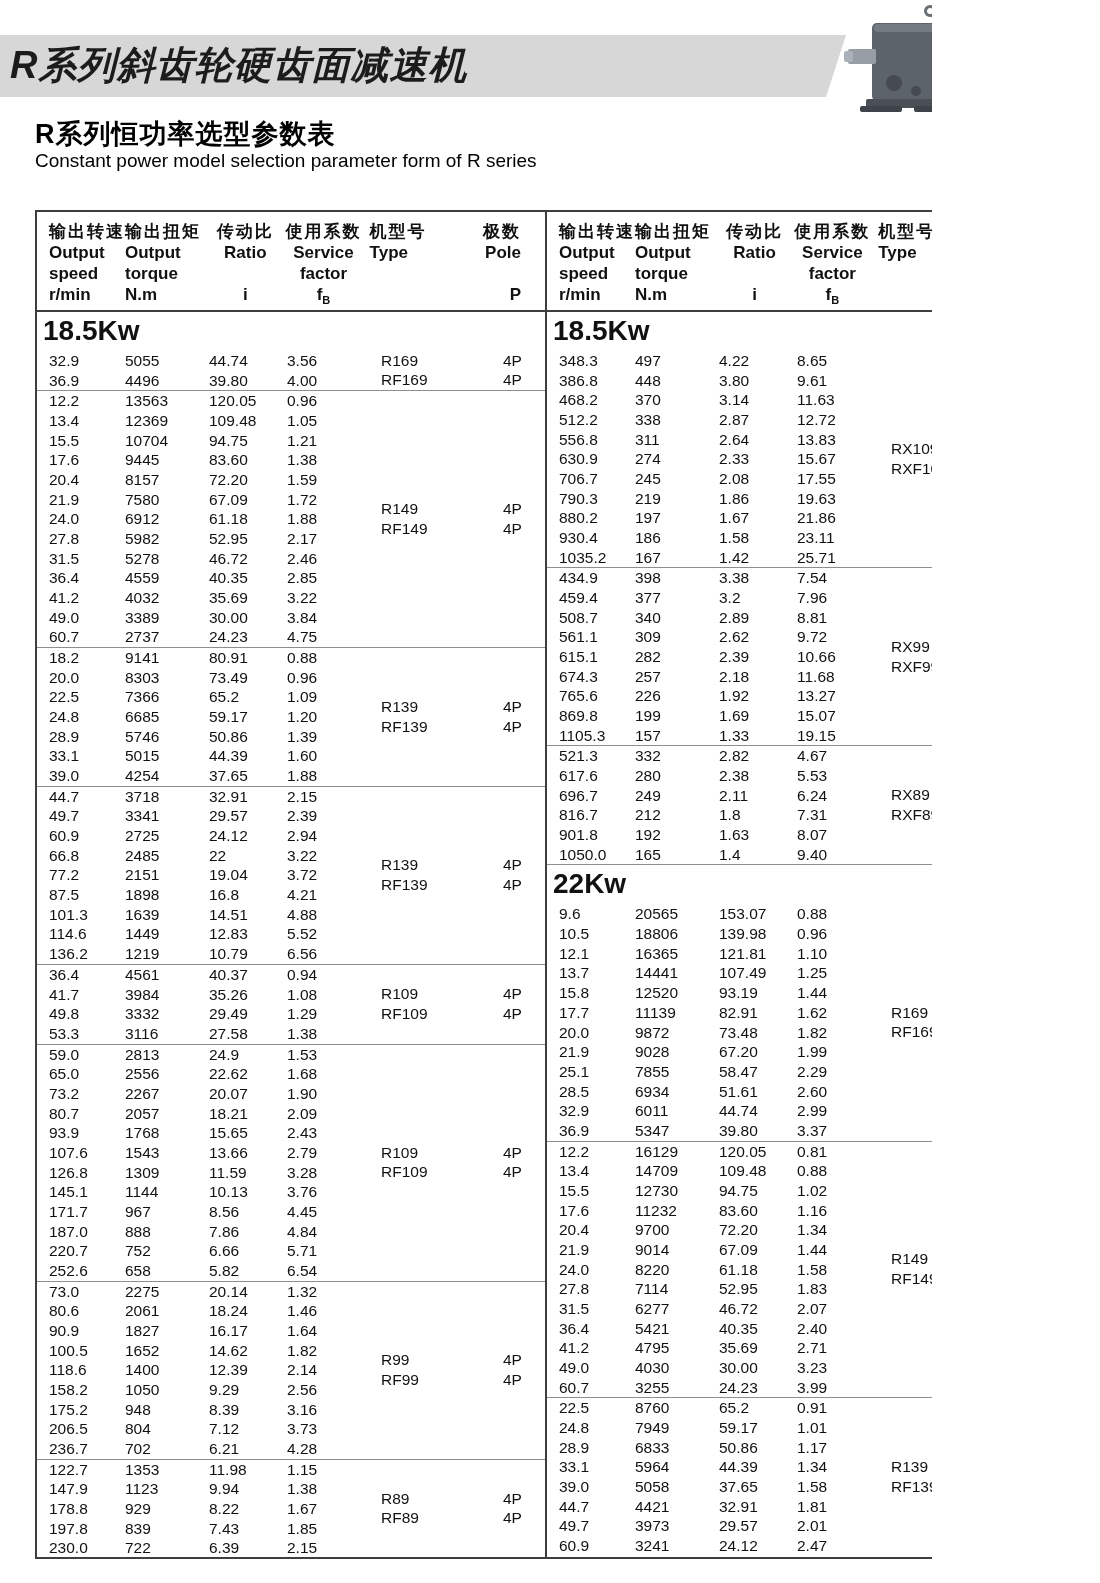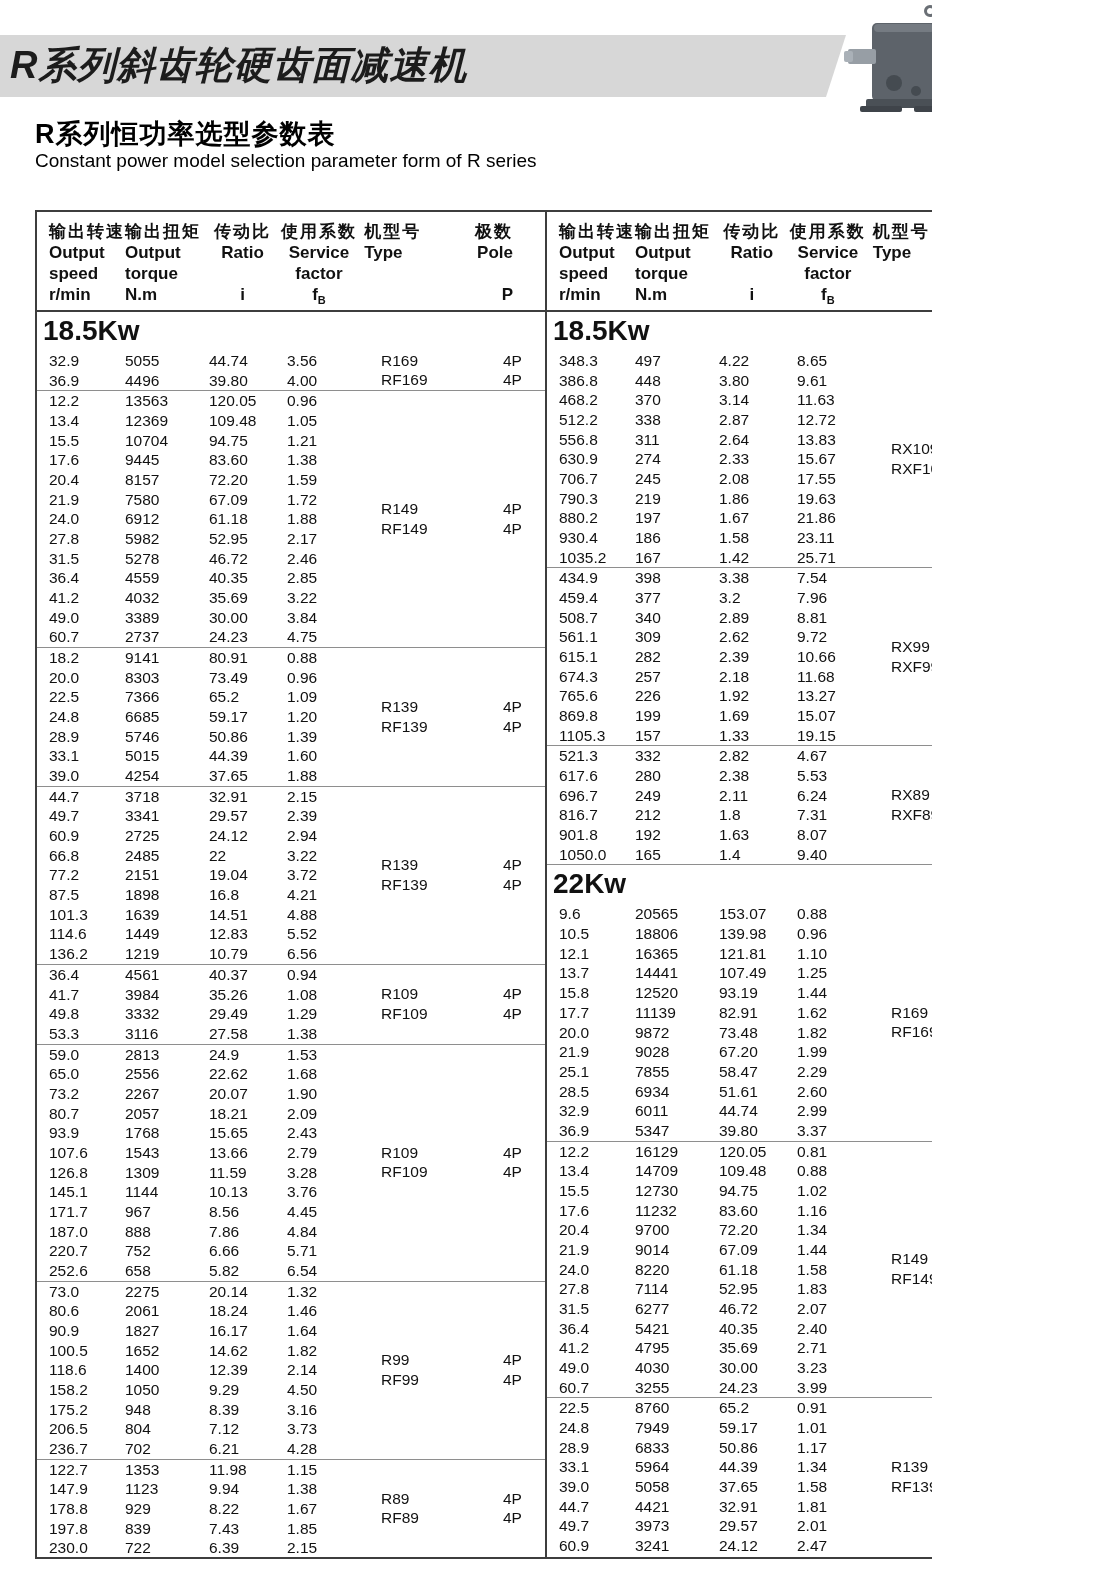--- a/index.html
+++ b/index.html
@@ -28,21 +28,21 @@
   .hzh{letter-spacing:2px;}
   sub{font-size:11px;}
   .c1{width:88px;box-sizing:border-box;padding-left:12px;}
   .c2{width:84px;box-sizing:border-box;}
   .c3{width:78px;box-sizing:border-box;}
   .c4{width:82px;box-sizing:border-box;}
   .c5{width:122px;box-sizing:border-box;}
   .c6{flex:1;box-sizing:border-box;}
   .hc.c3,.hc.c4{text-align:center;}
   .hc.c5{padding-left:6px;}
-  .hc.c6{text-align:right;padding-right:32px;}
+  .hc.c6{text-align:right;padding-right:24px;}
   .section-label{height:39px;line-height:38px;font-size:28px;font-weight:bold;padding-left:6px;}
   .group{position:relative;border-bottom:1px solid #8e8e8e;}
   .section:last-child .group:last-child{border-bottom:none;}
   .row{display:flex;height:19.68px;line-height:19.7px;font-size:15.5px;}
   .cell{white-space:nowrap;}
   .typebox{position:absolute;left:344px;top:50%;transform:translateY(-50%);}
   .polebox{position:absolute;left:466px;top:50%;transform:translateY(-50%);}
   .tline,.pline{height:19.7px;line-height:19.7px;font-size:15.5px;white-space:nowrap;}
 </style>
 </head>
@@ -498,21 +498,21 @@
               <div class="row">
                 <div class="cell c1">118.6</div>
                 <div class="cell c2">1400</div>
                 <div class="cell c3">12.39</div>
                 <div class="cell c4">2.14</div>
               </div>
               <div class="row">
                 <div class="cell c1">158.2</div>
                 <div class="cell c2">1050</div>
                 <div class="cell c3">9.29</div>
-                <div class="cell c4">4.50</div>
+                <div class="cell c4">2.56</div>
               </div>
               <div class="row">
                 <div class="cell c1">175.2</div>
                 <div class="cell c2">948</div>
                 <div class="cell c3">8.39</div>
                 <div class="cell c4">3.16</div>
               </div>
               <div class="row">
                 <div class="cell c1">206.5</div>
                 <div class="cell c2">804</div>

